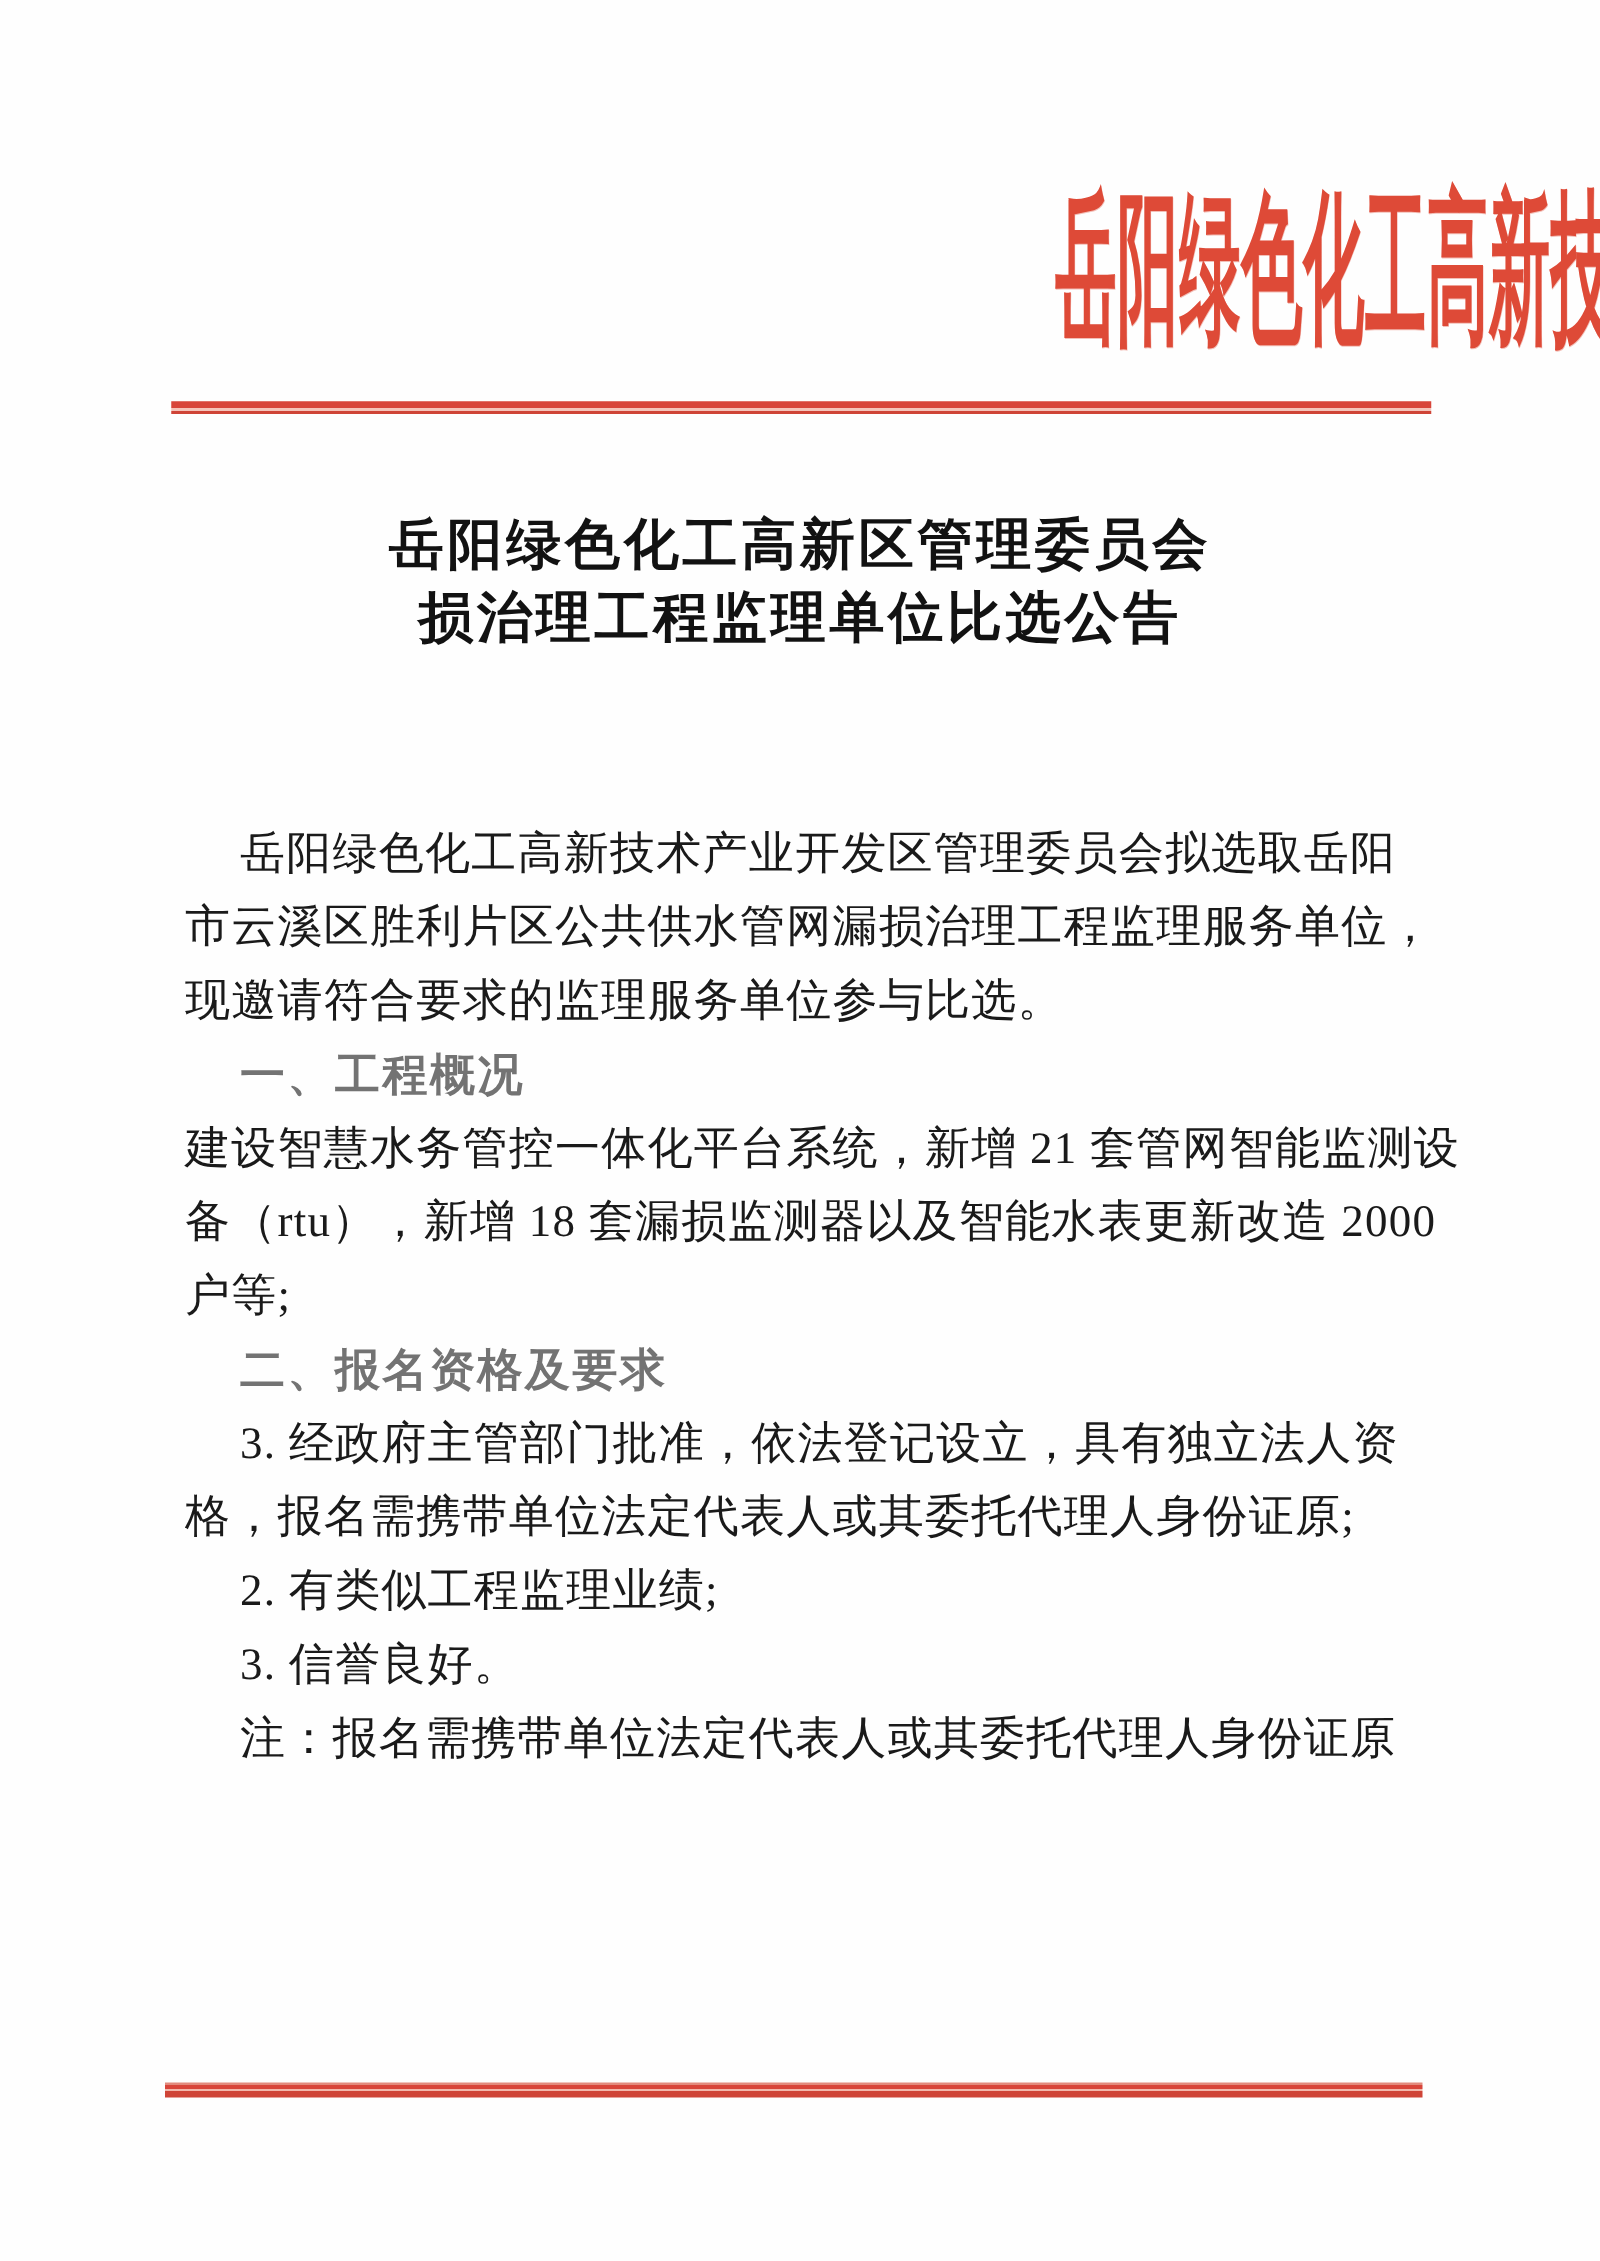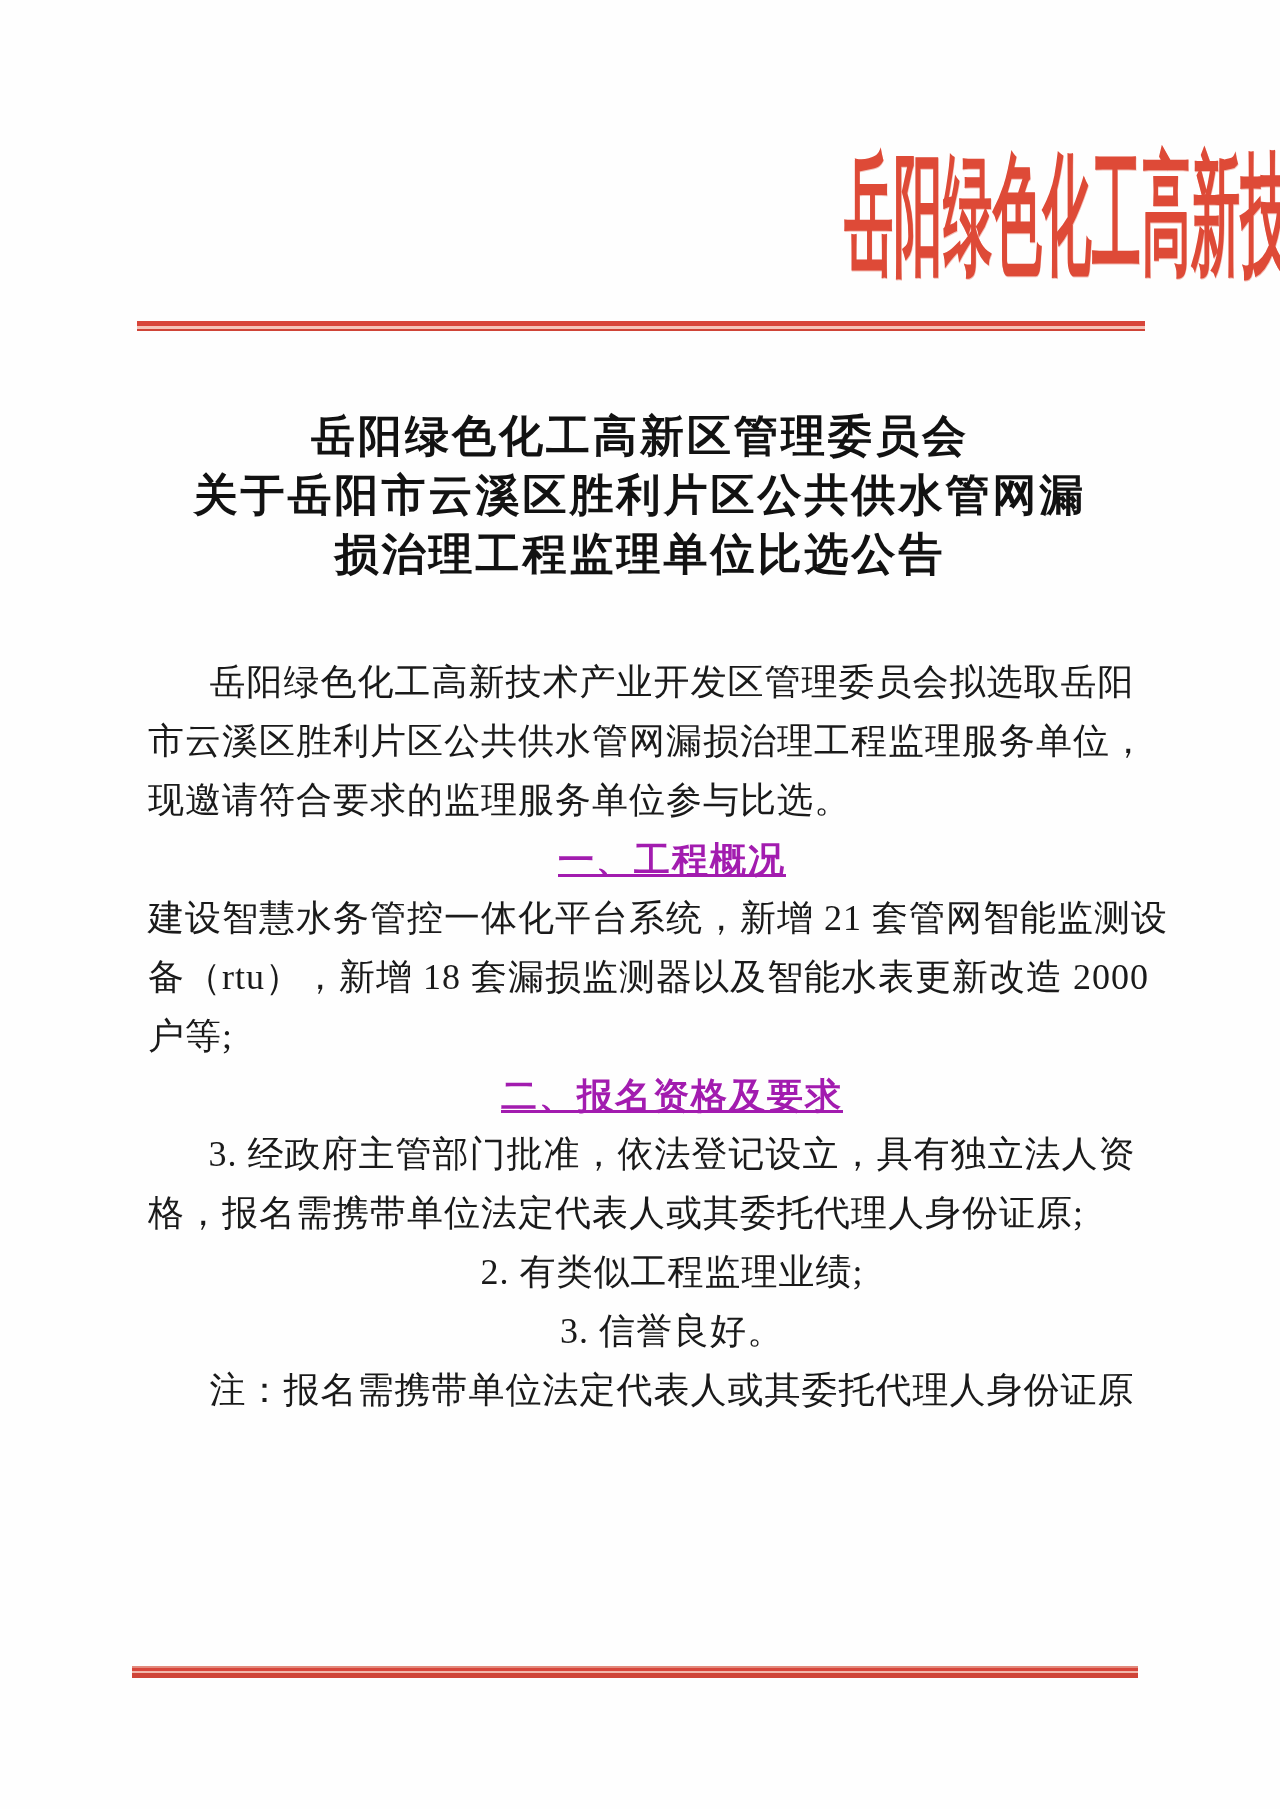--- a/index.html
+++ b/index.html
@@ -83,43 +83,41 @@
     top: 653px;
     left: 148px;
     width: 1004px;
     color: #1a1a1a;
     font-size: 36px;
     line-height: 59px;
     letter-spacing: 1px;
     font-family: "Liberation Serif", serif;
   }
   .line { white-space: nowrap; }
-  .line.indent { padding-left: 44px; text-align: center; }
+  .line.indent { padding-left: 44px; }
   .line.heading {
     font-weight: bold;
     font-family: "Liberation Sans", sans-serif;
     letter-spacing: 2px;
-    color: #a21caf;
-    text-decoration: underline;
+    color: #737373;
   }
 </style>
 </head>
 <body>
 
 <div class="page">
 
   <div class="letterhead">
     <span class="org">岳阳绿色化工高新技术产业开发区管理委员会</span>
   </div>
 
   <div class="rule-top"></div>
 
   <div class="doc-title">
     <div class="title-line">岳阳绿色化工高新区管理委员会</div>
-    <div class="title-line">关于岳阳市云溪区胜利片区公共供水管网漏</div>
     <div class="title-line">损治理工程监理单位比选公告</div>
   </div>
 
   <div class="body-col">
     <div class="line indent">岳阳绿色化工高新技术产业开发区管理委员会拟选取岳阳</div>
     <div class="line">市云溪区胜利片区公共供水管网漏损治理工程监理服务单位，</div>
     <div class="line">现邀请符合要求的监理服务单位参与比选。</div>
     <div class="line indent heading">一、工程概况</div>
     <div class="line">建设智慧水务管控一体化平台系统，新增 21 套管网智能监测设</div>
     <div class="line">备（rtu），新增 18 套漏损监测器以及智能水表更新改造 2000</div>

